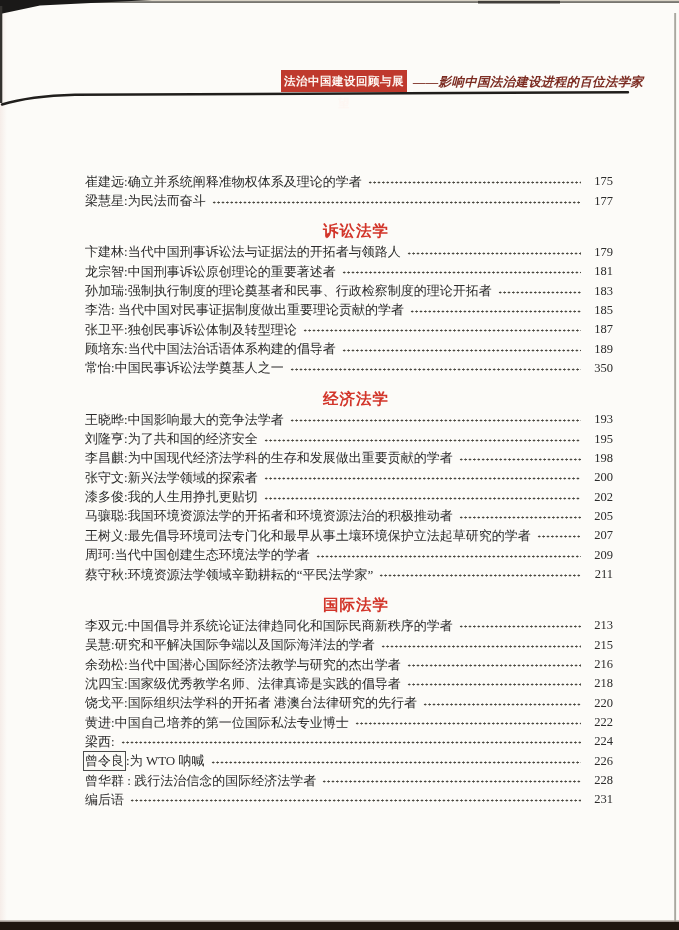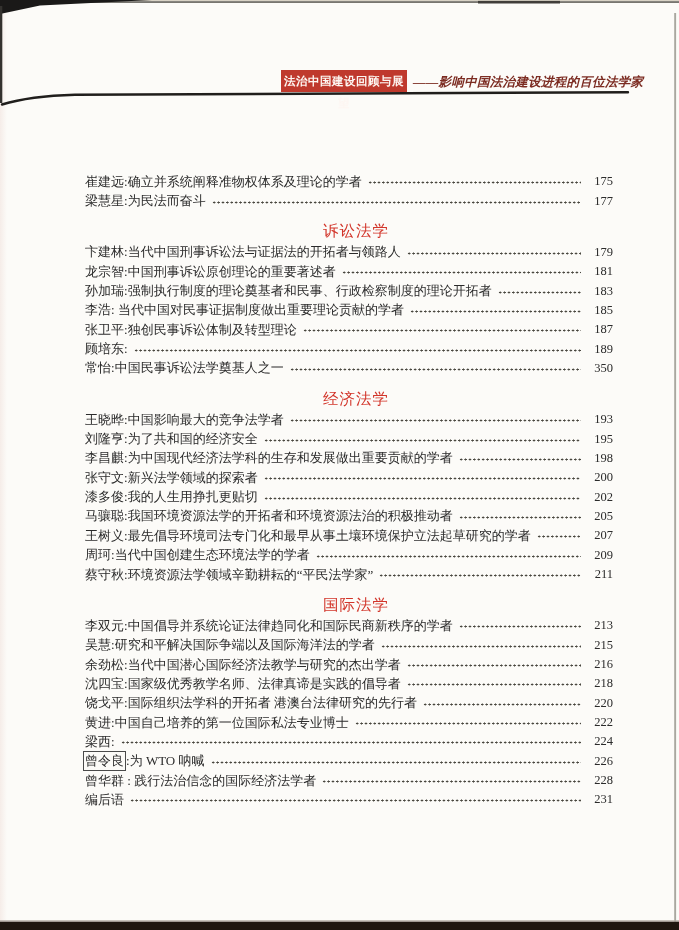--- a/index.html
+++ b/index.html
@@ -9,21 +9,21 @@
         background:linear-gradient(90deg,rgba(240,225,220,.55),rgba(255,255,255,0));pointer-events:none;}
   .artifacts{position:absolute;left:0;top:0;pointer-events:none;}
   .series-badge{position:absolute;left:281px;top:70px;width:126px;height:22px;
         background:#bf392d;color:#fdf6f2;font-size:11.5px;font-weight:bold;text-align:center;
         line-height:22px;letter-spacing:.5px;
         font-family:"Liberation Sans","DejaVu Sans",sans-serif;}
   .subtitle{position:absolute;left:413px;top:74px;font-size:12.5px;font-weight:bold;
         font-style:italic;color:#7c2c22;letter-spacing:.3px;white-space:nowrap;}
   .toc{position:absolute;left:85px;top:172px;width:528px;color:#2b2b2b;}
   .toc-heading{height:20px;line-height:20px;margin:10.5px 0 1.5px 0;text-align:center;
-        padding-left:14px;color:#d2352a;font-weight:normal;font-size:15.5px;letter-spacing:1px;
+        padding-left:14px;color:#d2352a;font-weight:bold;font-size:15.5px;letter-spacing:1px;
         font-family:"Liberation Sans","DejaVu Sans",sans-serif;}
   .toc-row{height:19.35px;display:flex;align-items:center;font-size:13px;}
   .entry-name,.entry-sep,.entry-desc,.pagenum{white-space:pre;}
   .entry-name.boxed{border:1px solid #4a4a4a;padding:0 1px;margin-left:-2px;}
   .dots{flex:1;height:13px;margin:2px 5px 0 6px;
         background-image:radial-gradient(circle,#49473f 0.9px,rgba(0,0,0,0) 1.15px);
         background-size:4.4px 13px;background-position:0 0;background-repeat:repeat-x;}
   .pagenum{width:27px;text-align:right;font-size:12.5px;color:#2b2b2b;}
 </style>
 </head>
@@ -84,20 +84,21 @@
       <div class="toc-row">
         <span class="entry-name">张卫平</span>
         <span class="entry-sep">:</span>
         <span class="entry-desc">独创民事诉讼体制及转型理论</span>
         <span class="dots"></span>
         <span class="pagenum">187</span>
       </div>
       <div class="toc-row">
         <span class="entry-name">顾培东</span>
         <span class="entry-sep">:</span>
+        <span class="entry-desc">当代中国法治话语体系构建的倡导者</span>
         <span class="dots"></span>
         <span class="pagenum">189</span>
       </div>
       <div class="toc-row">
         <span class="entry-name">常怡</span>
         <span class="entry-sep">:</span>
         <span class="entry-desc">中国民事诉讼法学奠基人之一</span>
         <span class="dots"></span>
         <span class="pagenum">350</span>
       </div>

